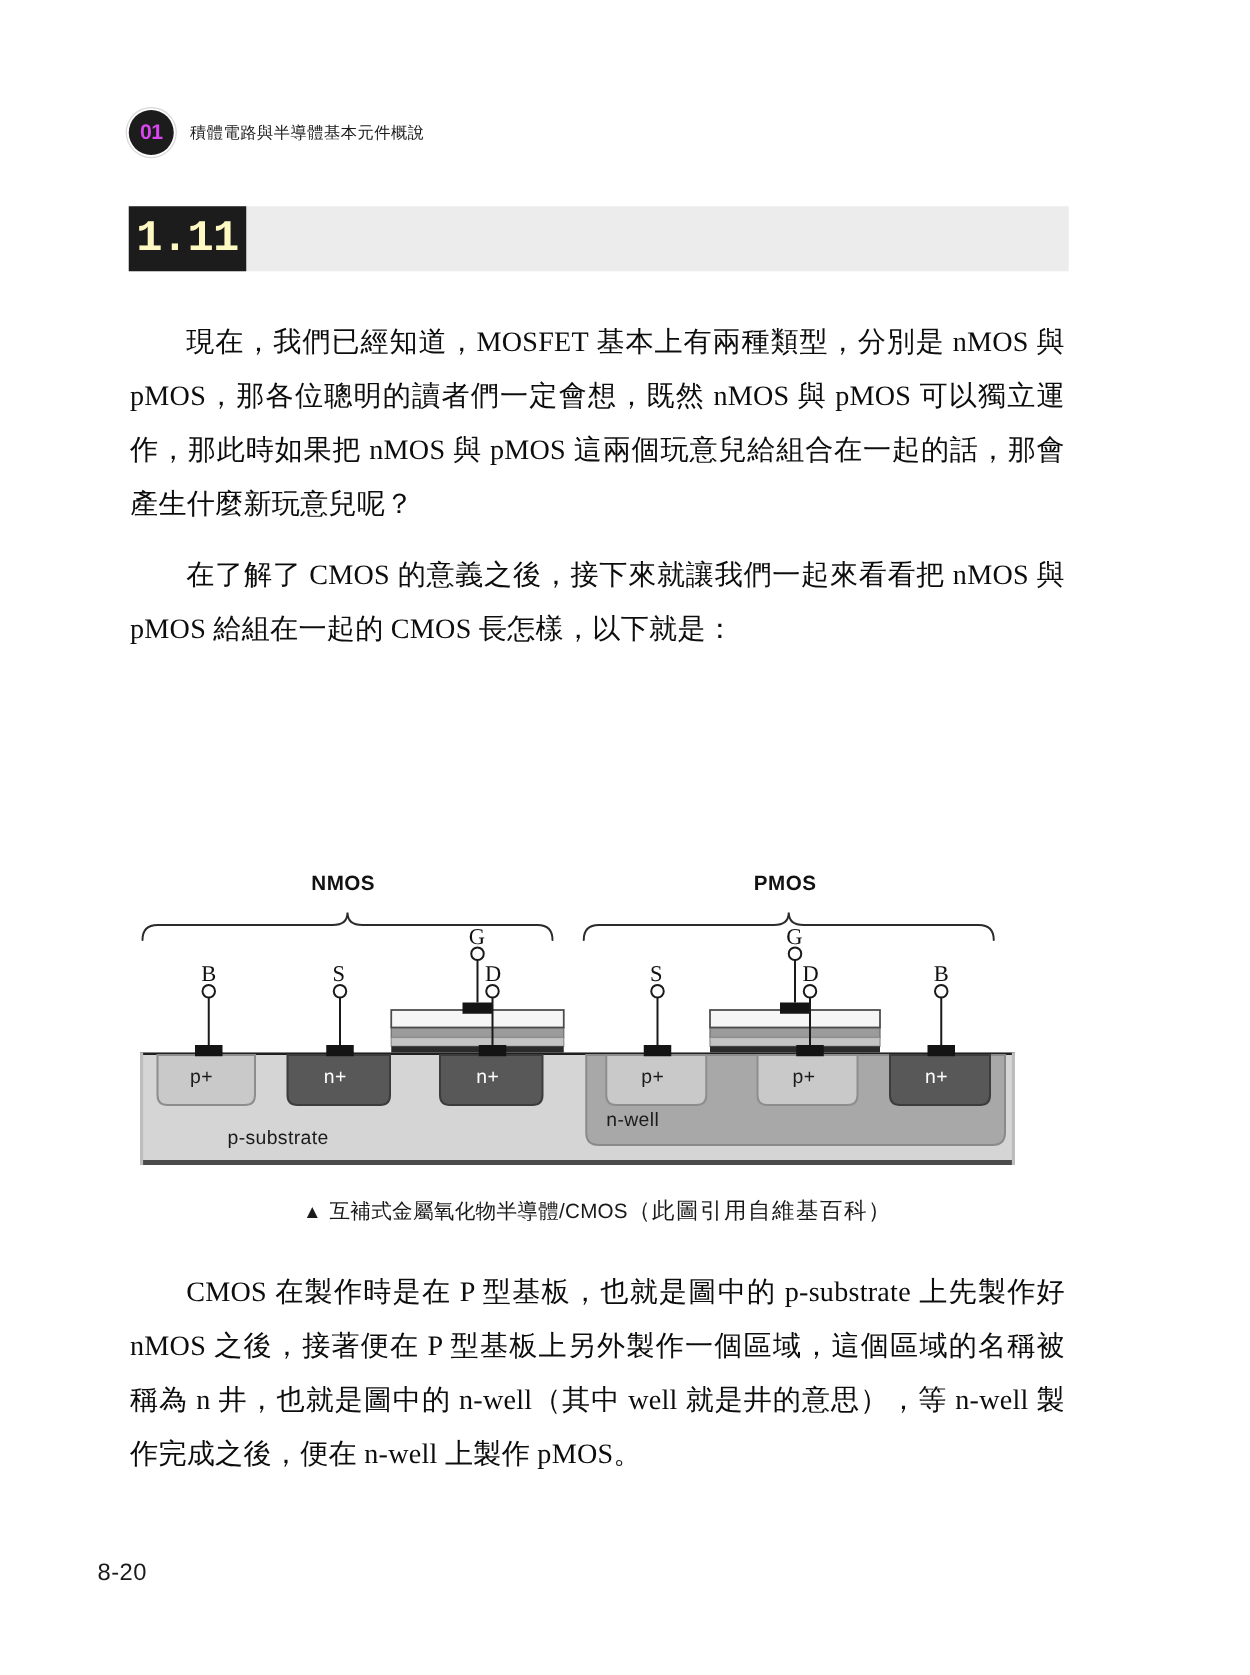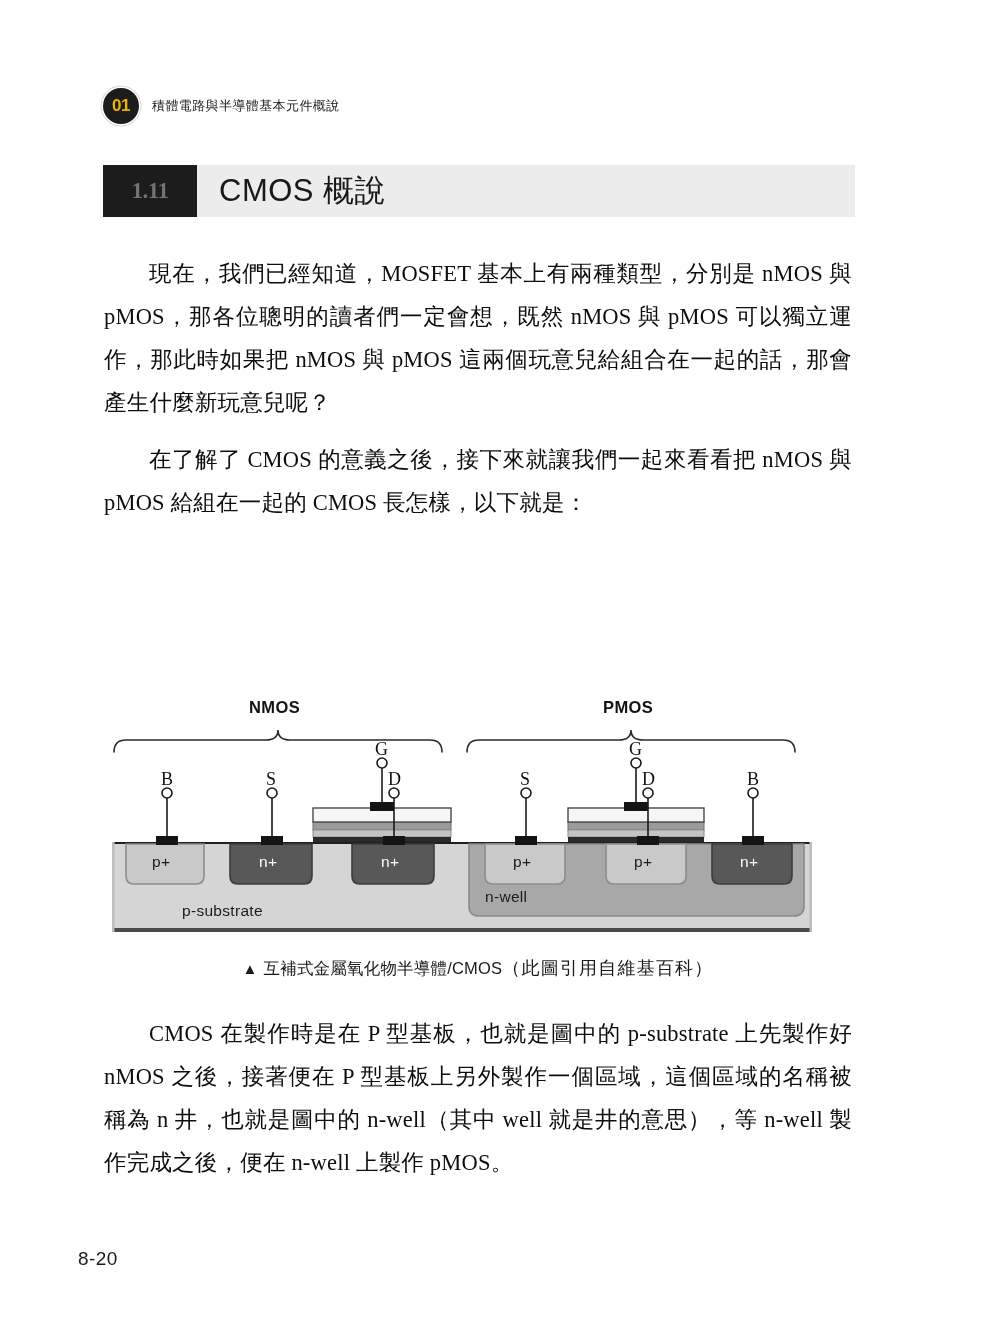--- a/index.html
+++ b/index.html
@@ -28,21 +28,21 @@
     top: 88px;
     display: flex;
     align-items: center;
     gap: 13px;
   }
   .chapter-badge {
     width: 36px;
     height: 36px;
     border-radius: 50%;
     background: #1c1c1c;
-    color: #eab308;
+    color: #d946ef;
     font-family: "Liberation Sans", sans-serif;
     font-size: 17px;
     font-weight: bold;
     letter-spacing: -0.5px;
     display: flex;
     align-items: center;
     justify-content: center;
     box-shadow: 0 0 0 1.5px #ffffff, 0 0 0 2.5px #d8d8d8;
   }
   .chapter-title {
@@ -59,24 +59,24 @@
     left: 103px;
     top: 165px;
     width: 752px;
     height: 52px;
     background: #ececec;
     display: flex;
     align-items: stretch;
   }
   .section-number {
     background: #1c1c1c;
-    color: #737373;
+    color: #fef9c3;
     min-width: 94px;
-    font-family: Liberation Serif, serif;
-    font-size: 23px;
+    font-family: Liberation Mono, monospace;
+    font-size: 35px;
     font-weight: bold;
     letter-spacing: -0.5px;
     display: flex;
     align-items: center;
     justify-content: center;
   }
   .section-name {
     flex: 1;
     display: flex;
     align-items: center;
@@ -184,21 +184,20 @@
 
 <div class="page">
 
   <div class="chapter-header">
     <div class="chapter-badge">01</div>
     <div class="chapter-title">積體電路與半導體基本元件概說</div>
   </div>
 
   <div class="section-bar">
     <div class="section-number">1.11</div>
-    <div class="section-name">CMOS 概說</div>
   </div>
 
   <div class="body-col">
     <p class="para">現在，我們已經知道，MOSFET 基本上有兩種類型，分別是 nMOS 與 pMOS，那各位聰明的讀者們一定會想，既然 nMOS 與 pMOS 可以獨立運作，那此時如果把 nMOS 與 pMOS 這兩個玩意兒給組合在一起的話，那會產生什麼新玩意兒呢？</p>
     <p class="para">在了解了 CMOS 的意義之後，接下來就讓我們一起來看看把 nMOS 與 pMOS 給組在一起的 CMOS 長怎樣，以下就是：</p>
   </div>
 
   <div class="figure-wrap">
     <div class="figure">
 

